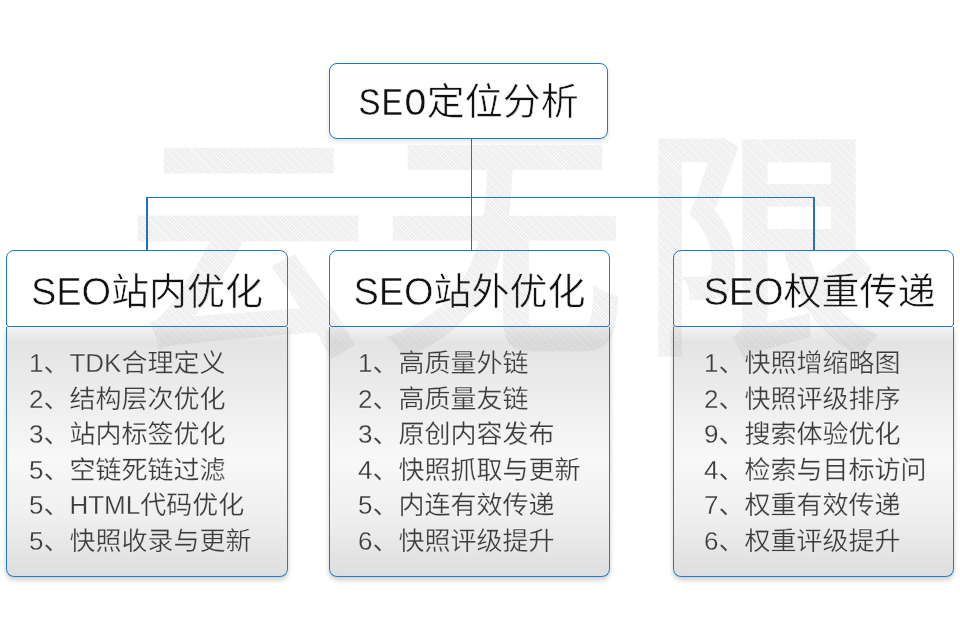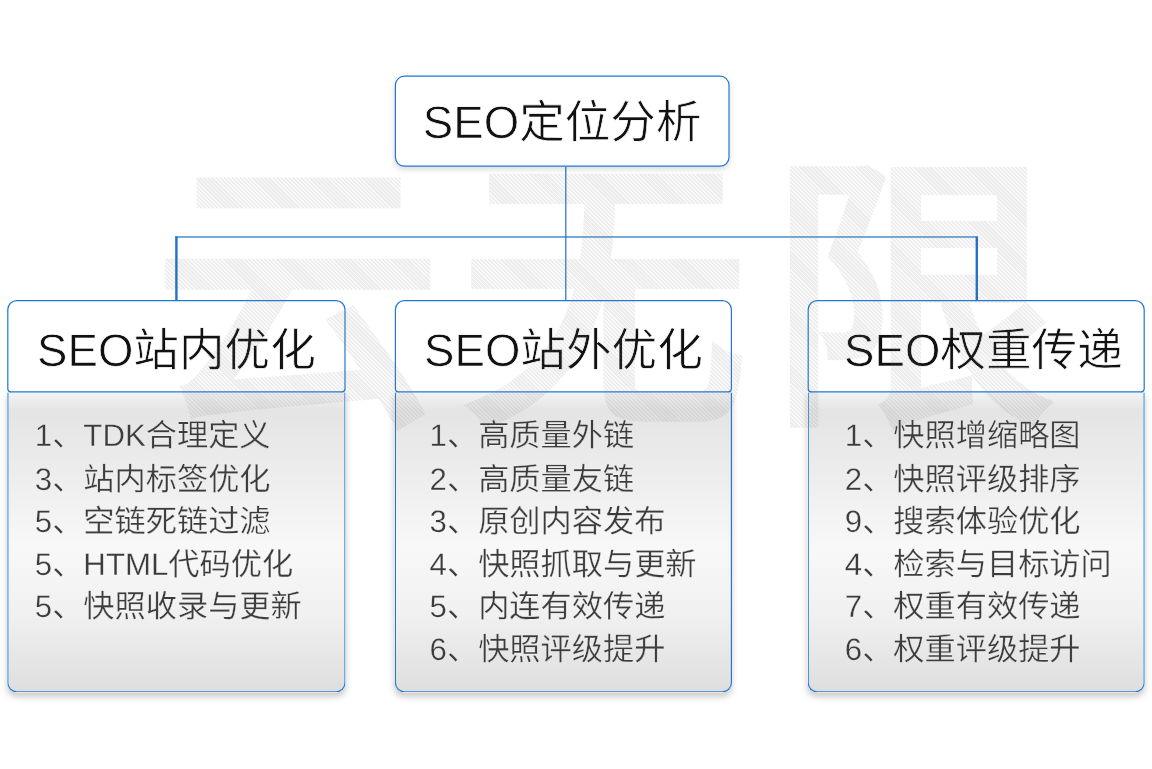--- a/index.html
+++ b/index.html
@@ -38,21 +38,21 @@
   .node {
     position: absolute;
     background: #ffffff;
     border: 1.5px solid #2079d0;
     border-radius: 8px;
     display: flex;
     align-items: center;
     justify-content: center;
     z-index: 2;
   }
-  .root-node { box-shadow: 0 2px 4px rgba(0,0,0,0.13); }
+  .root-node { box-shadow: 0 2px 4px rgba(0,0,0,0.13); font-family: Liberation Mono, monospace; }
   .node .title {
     font-size: 38px;
     font-weight: 300;
     color: #111111;
     letter-spacing: 0px;
     white-space: nowrap;
     -webkit-text-stroke: 0.55px #ffffff;
   }
 
   .root-node { left: 329px; top: 63px; width: 279px; height: 76px; }
@@ -108,20 +108,21 @@
   <div class="node root-node">
     <span class="title">SEO定位分析</span>
   </div>
 
   <div class="col col1">
     <div class="node head">
       <span class="title">SEO站内优化</span>
     </div>
     <div class="list">
       <div class="item">1、TDK合理定义</div>
+      <div class="item">2、结构层次优化</div>
       <div class="item">3、站内标签优化</div>
       <div class="item">5、空链死链过滤</div>
       <div class="item">5、HTML代码优化</div>
       <div class="item">5、快照收录与更新</div>
     </div>
   </div>
 
   <div class="col col2">
     <div class="node head">
       <span class="title">SEO站外优化</span>

